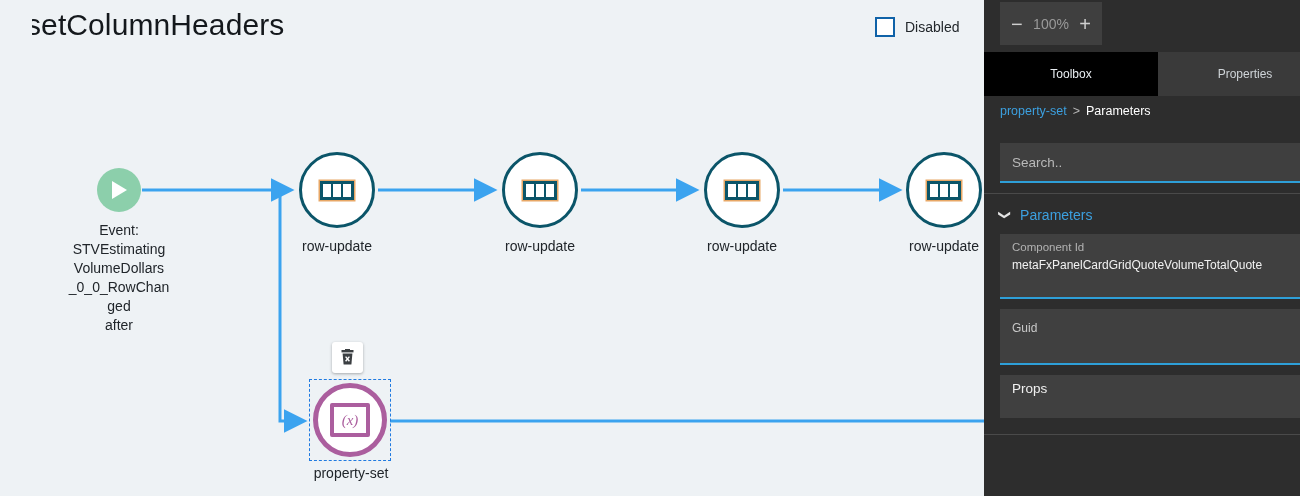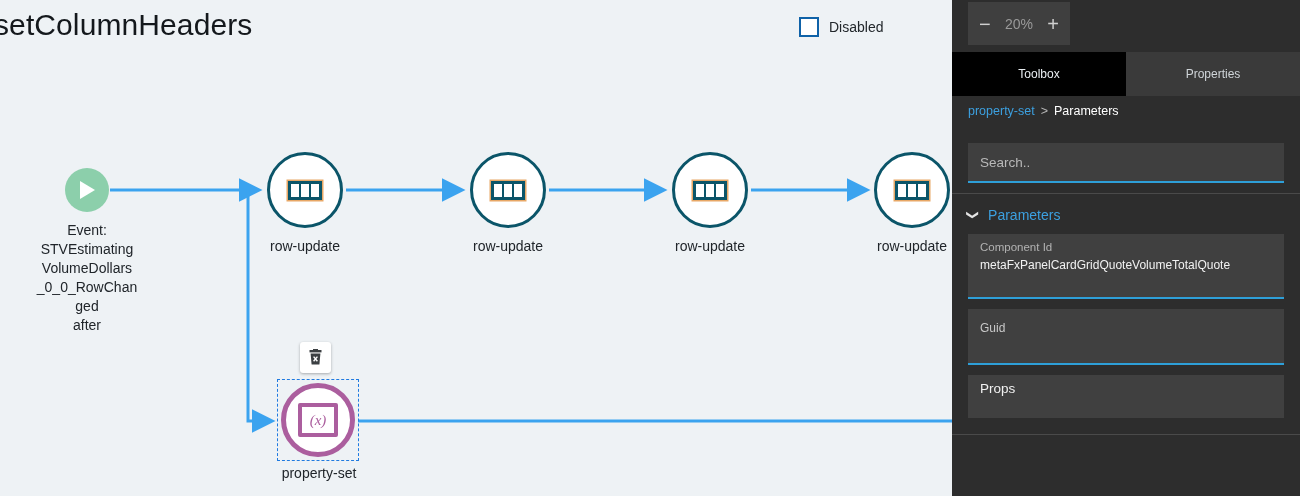--- a/index.html
+++ b/index.html
@@ -2,36 +2,36 @@
 <html><head>
 <meta charset="utf-8">
 <style>
   * { box-sizing: border-box; margin: 0; padding: 0; }
   html, body {
     width: 1300px; height: 496px;
     overflow: hidden;
     font-family: "Liberation Sans", sans-serif;
     background: #eef2f5;
   }
-  #app { position: relative; width: 1043px; height: 496px; }
+  #app { position: relative; width: 1043px; height: 496px; margin-left: 32px; }
 
   
   #canvas {
     position: absolute; left: 0; top: 0;
     width: 952px; height: 496px;
     background: #eef2f5;
     overflow: hidden;
   }
   #flow-title {
     position: absolute; left: -6px; top: 8px;
     font-size: 30px; color: #14181c;
     letter-spacing: 0.1px; white-space: nowrap;
   }
   #disabled-group {
-    position: absolute; left: 799px; top: 17px;
+    position: absolute; left: 843px; top: 17px;
     display: flex; align-items: center; gap: 10px;
   }
   #disabled-box {
     width: 20px; height: 20px;
     border: 2px solid #0f62a8; background: #ffffff;
   }
   #disabled-label { font-size: 14px; color: #22272b; }
 
   #edges { position: absolute; left: 0; top: 0; width: 952px; height: 496px; }
 
@@ -267,21 +267,21 @@
       </div>
       <div class="node-label">property-set</div>
     </div>
   </div>
 
   <div id="panel">
 
     <div id="zoom-bar">
       <div id="zoom-widget">
         <span id="zoom-out">−</span>
-        <span id="zoom-level">20%</span>
+        <span id="zoom-level">100%</span>
         <span id="zoom-in">+</span>
       </div>
     </div>
 
     <div id="tabs">
       <div class="tab active">Toolbox</div>
       <div class="tab">Properties</div>
     </div>
 
     <div id="breadcrumb">

